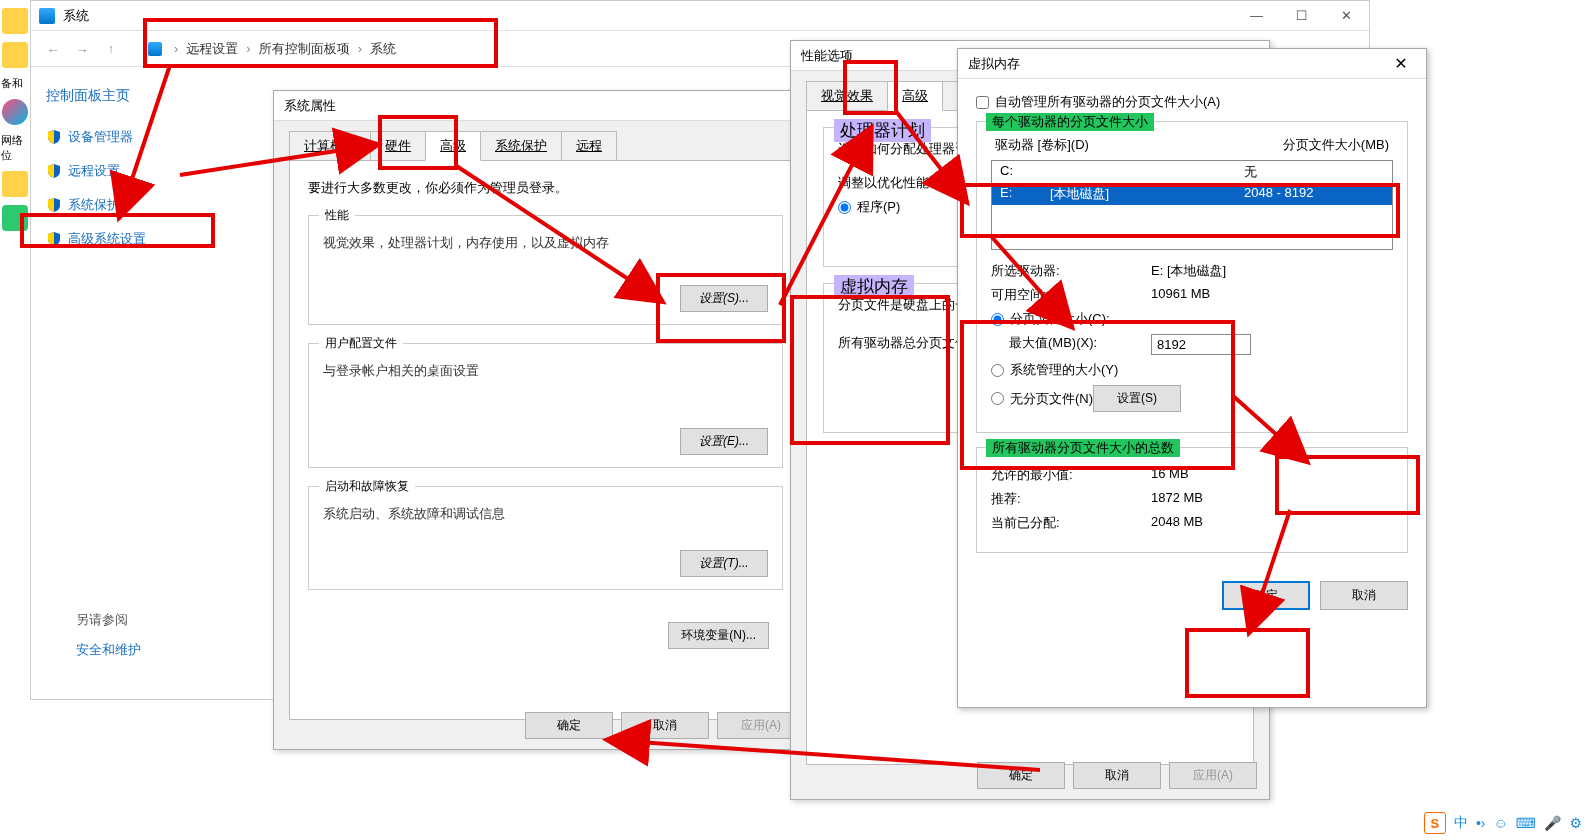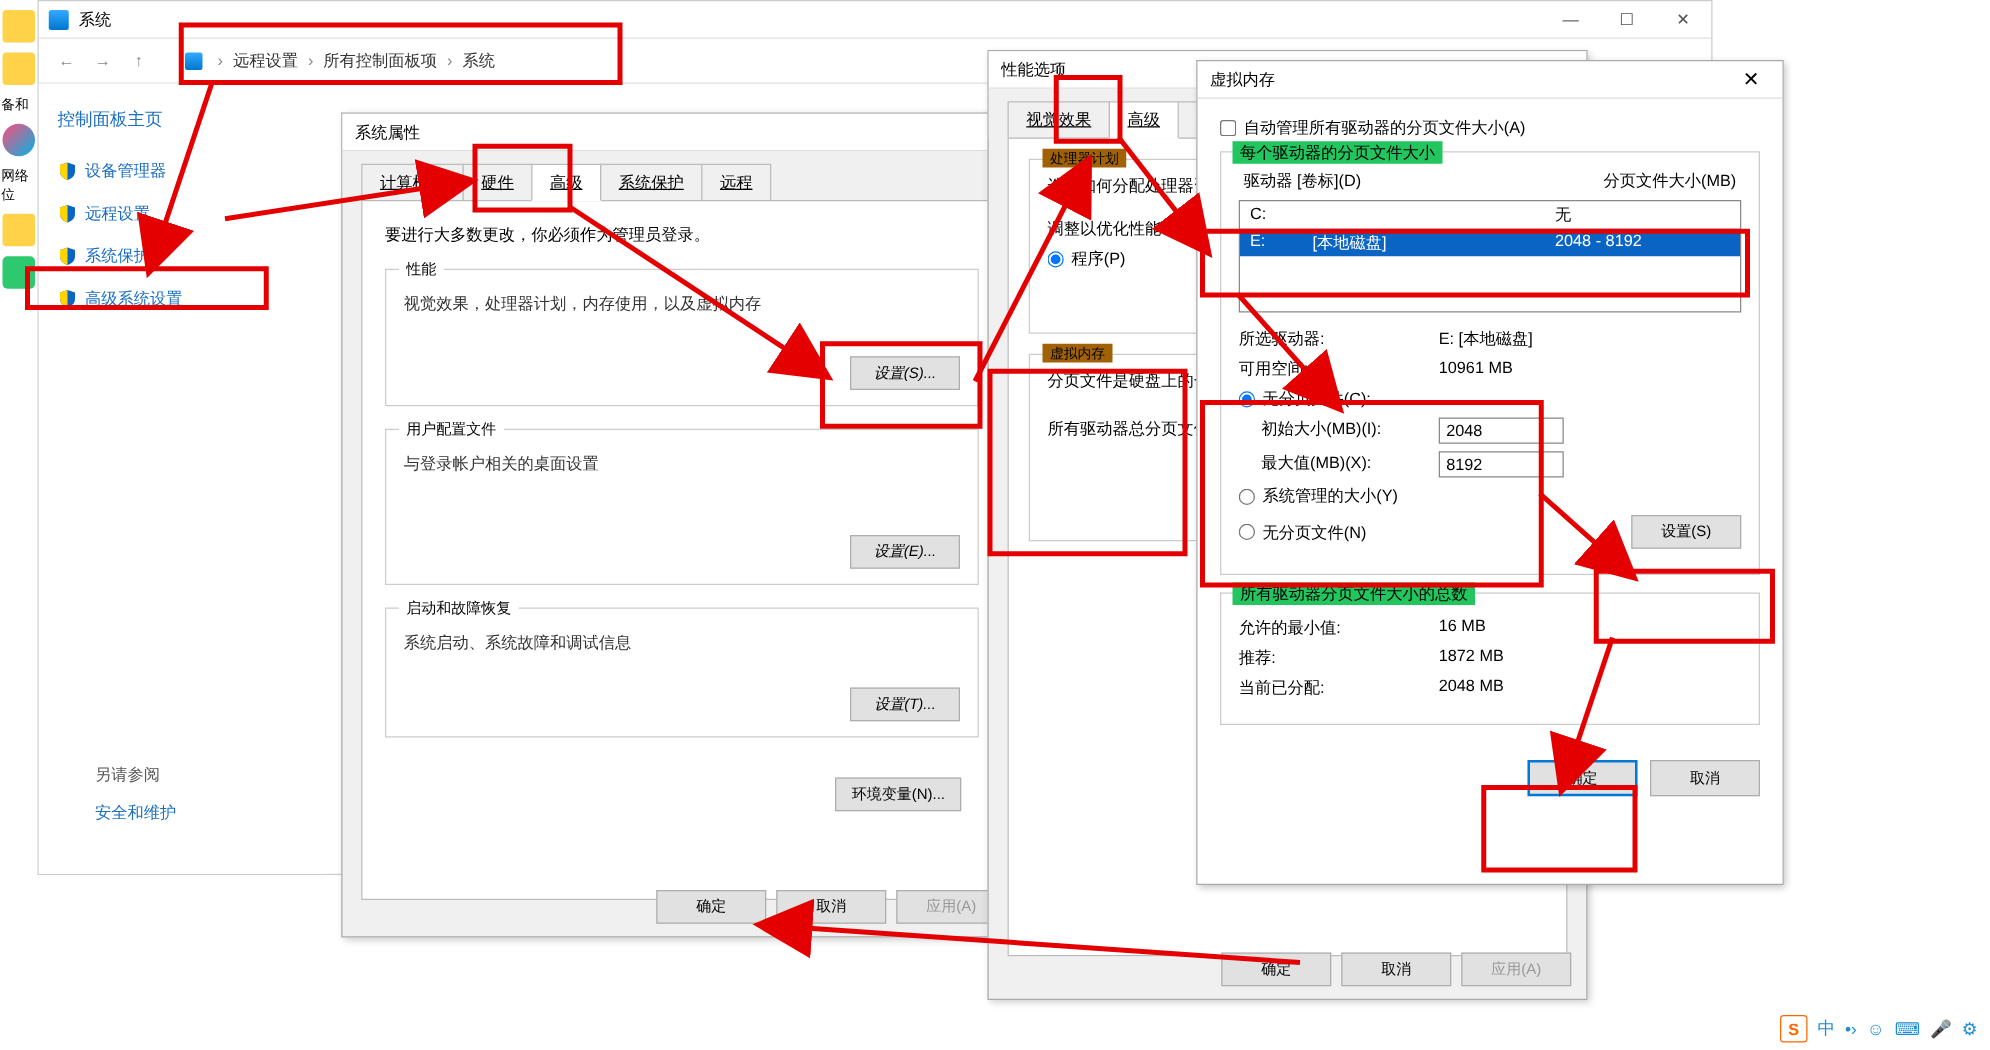--- a/index.html
+++ b/index.html
@@ -43,21 +43,21 @@
 .section-desc{margin:6px 0 12px; color:#333;}
 .right-btn{position:absolute; right:14px; bottom:12px;font-style:italic;}
 .winbtn{min-width:88px; padding:4px 12px; background:#e1e1e1; border:1px solid #adadad; cursor:pointer; font-size:12px;}
 .env-btn{position:absolute; right:32px; bottom:70px;}
 .dlg-btns{position:absolute; right:12px; bottom:10px; display:flex; gap:8px;}
 
 
 .perfopts{position:absolute; left:790px; top:40px; width:480px; height:760px; background:#f0f0f0; border:1px solid #aaa; box-shadow:2px 2px 6px rgba(0,0,0,.2);}
 .perfpanel{margin:0 15px 15px; padding:16px; background:#fff; border:1px solid #bbb; position:relative; top:-1px; height:655px;}
 .perf-sec{border:1px solid #ccc; padding:12px 14px; margin-bottom:16px; position:relative; background:#fff;}
-.perf-sec-title{position:absolute; top:-9px; left:10px; background:#a16207; padding:0 6px; font-size:11px;}
+.perf-sec-title{position:absolute; top:-9px; left:10px; background:#c4b5fd; padding:0 6px; font-size:17px;}
 .radio-row{display:flex;align-items:center;margin:6px 0;}
 .radio-row input{margin-right:6px;}
 
 
 .vmem{position:absolute; left:957px; top:48px; width:470px; height:660px; background:#fff; border:1px solid #aaa; box-shadow:2px 2px 6px rgba(0,0,0,.25);}
 .vmem-title{height:30px; display:flex; align-items:center; justify-content:space-between; padding:0 10px; border-bottom:1px solid #ddd;}
 .vmem-close{width:30px;height:24px;display:flex;align-items:center;justify-content:center;cursor:pointer;font-size:16px;}
 .vmem-body{padding:14px 18px;}
 .chk-row{display:flex;align-items:center;margin-bottom:10px;}
 .chk-row input{margin-right:6px;}
@@ -258,35 +258,31 @@
       <div class="kv-row" style="margin-top:12px">
         <span class="k">所选驱动器:</span>
         <span class="v">E:  [本地磁盘]</span>
       </div>
       <div class="kv-row">
         <span class="k">可用空间:</span>
         <span class="v">10961 MB</span>
       </div>
       <div class="radio-row">
         <input type="radio" checked="" style="">
-        <span>无分页文件(C):</span>
-      </div>
-      <div class="kv-row">
-        <span class="k" style="padding-left:18px">初始大小(MB)(I):</span>
-        <input class="size-input" value="2048" style="">
+        <span>分页文件大小(C):</span>
       </div>
       <div class="kv-row">
         <span class="k" style="padding-left:18px">最大值(MB)(X):</span>
         <input class="size-input" value="8192" style="">
       </div>
       <div class="radio-row">
         <input type="radio" style="">
         <span>系统管理的大小(Y)</span>
       </div>
-      <div class="radio-row" style="justify-content:space-between">
+      <div class="radio-row" style="justify-content:flex-start">
         <span style="display:flex;align-items:center">
           <input type="radio" style="">
           <span>无分页文件(N)</span>
         </span>
         <button class="winbtn">设置(S)</button>
       </div>
     </div>
     <div class="grp">
       <div class="grp-title">所有驱动器分页文件大小的总数</div>
       <div class="kv-row">

